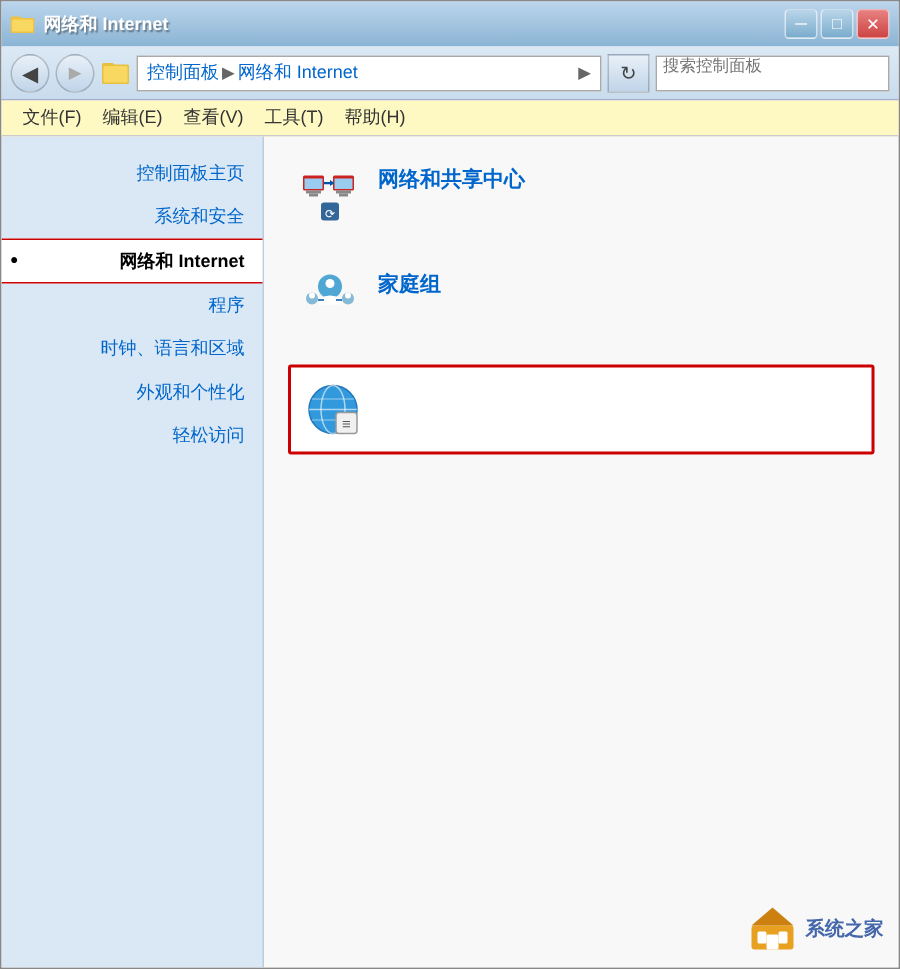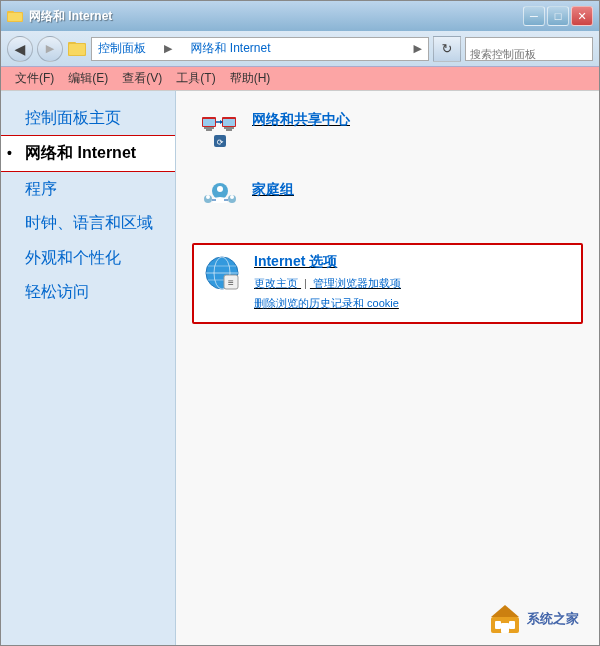--- a/index.html
+++ b/index.html
@@ -99,21 +99,21 @@
     }
 
     .breadcrumb-bar {
       display: flex;
       align-items: center;
       background: #fff;
       border: 1px solid #aaa;
       height: 24px;
       flex: 1;
       padding: 0 6px;
-      gap: 18px;
+      gap: 2px;
     }
 
     .breadcrumb-item {
       color: #0066cc;
       cursor: pointer;
       font-size: 12px;
     }
 
     .breadcrumb-sep {
       color: #666;
@@ -128,42 +128,42 @@
       display: flex;
       align-items: center;
       justify-content: center;
       cursor: pointer;
       font-size: 13px;
       color: #444;
     }
 
     .search-bar {
       display: flex;
-      align-items: flex-end;
+      align-items: flex-start;
       background: #fff;
       border: 1px solid #aaa;
       height: 24px;
-      width: 128px;
+      width: 156px;
       padding: 0 4px;
       gap: 3px;
     }
 
     .search-input {
       border: none;
       outline: none;
       font-size: 11px;
       color: #999;
       flex: 1;
       background: transparent;
       font-family: inherit;
     }
 
     
     .menu-bar {
-      background: #fca5a5;
+      background: #fef9c3;
       height: 24px;
       display: flex;
       align-items: center;
       padding: 0 8px;
       gap: 2px;
       border-bottom: 1px solid #ccc;
       flex-shrink: 0;
     }
 
     .menu-item {
@@ -184,28 +184,29 @@
     
     .sidebar {
       width: 175px;
       background: #dae8f5;
       border-right: 1px solid #b8cedf;
       padding: 10px 0;
       flex-shrink: 0;
     }
 
     .sidebar-item {
-      padding: 6px 12px 6px 24px;
-      cursor: pointer;
-      font-size: 16px;
+      padding: 6px 12px 6px 12px;
+      cursor: pointer;
+      font-size: 12px;
       color: #0066cc;
       display: flex;
       align-items: center;
       gap: 6px;
       line-height: 1.4;
+      justify-content: flex-end;
     }
 
     .sidebar-item.active {
       background: #fff;
       border-top: 1px solid #c00;
       border-bottom: 1px solid #c00;
       color: #000;
       font-weight: bold;
       position: relative;
     }
@@ -249,21 +250,20 @@
       width: 40px;
       height: 40px;
       flex-shrink: 0;
       display: flex;
       align-items: center;
       justify-content: center;
     }
 
     .section-text {
       flex: 1;
-      text-decoration: underline;
     }
 
     .section-title {
       font-size: 14px;
       color: #0066cc;
       font-weight: bold;
       margin-bottom: 3px;
     }
 
     .section-links {
@@ -333,20 +333,23 @@
     <span class="menu-item">工具(T)</span>
     <span class="menu-item">帮助(H)</span>
   </div>
 
   <div class="main-content">
 
     <div class="sidebar">
       <div class="sidebar-item">
         <span>控制面板主页</span>
       </div>
+      <div class="sidebar-item">
+        <span>系统和安全</span>
+      </div>
       <div class="sidebar-item active">
         <span>网络和 Internet</span>
       </div>
       <div class="sidebar-item">
         <span>程序</span>
       </div>
       <div class="sidebar-item">
         <span>时钟、语言和区域</span>
       </div>
       <div class="sidebar-item">
@@ -418,34 +421,24 @@
               <circle cx="20" cy="20" r="16" fill="#3399dd" stroke="#2277bb" stroke-width="1"></circle>
               <ellipse cx="20" cy="20" rx="8" ry="16" fill="none" stroke="#fff" stroke-width="1" opacity="0.6"></ellipse>
               <line x1="4" y1="20" x2="36" y2="20" stroke="#fff" stroke-width="1" opacity="0.6"></line>
               <line x1="6" y1="13" x2="34" y2="13" stroke="#fff" stroke-width="0.8" opacity="0.5"></line>
               <line x1="6" y1="27" x2="34" y2="27" stroke="#fff" stroke-width="0.8" opacity="0.5"></line>
 
               <rect x="22" y="22" width="14" height="14" rx="2" fill="#f0f0f0" stroke="#999" stroke-width="1"></rect>
               <text x="29" y="33" text-anchor="middle" font-size="10" fill="#555">≡</text>
             </svg>
           </div>
-          <div class="section-text">
-            <div class="section-title">Internet 选项</div>
-            <div class="section-links">
-              <span class="section-link">更改主页</span>
-              <span class="section-sep">|</span>
-              <span class="section-link">管理浏览器加载项</span>
-              <br>
-              <span class="section-link">删除浏览的历史记录和 cookie</span>
-            </div>
-          </div>
         </div>
       </div>
 
-      <div style="position:absolute; bottom:10px; right:20px; display:flex; align-items:center; gap:6px;justify-content:space-between;">
+      <div style="position:absolute; bottom:10px; right:10px; display:flex; align-items:center; gap:6px;justify-content:space-between;">
         <svg width="32" height="32" viewBox="0 0 32 32">
           <rect x="2" y="14" width="28" height="16" rx="2" fill="#e8a020"></rect>
           <polygon points="16,2 2,14 30,14" fill="#cc8010"></polygon>
           <rect x="12" y="20" width="8" height="10" rx="1" fill="#fff"></rect>
           <rect x="6" y="18" width="6" height="8" rx="1" fill="#fff"></rect>
           <rect x="20" y="18" width="6" height="8" rx="1" fill="#fff"></rect>
         </svg>
         <span style="color:#4466aa; font-weight:bold; font-size:13px;">系统之家</span>
       </div>
 

